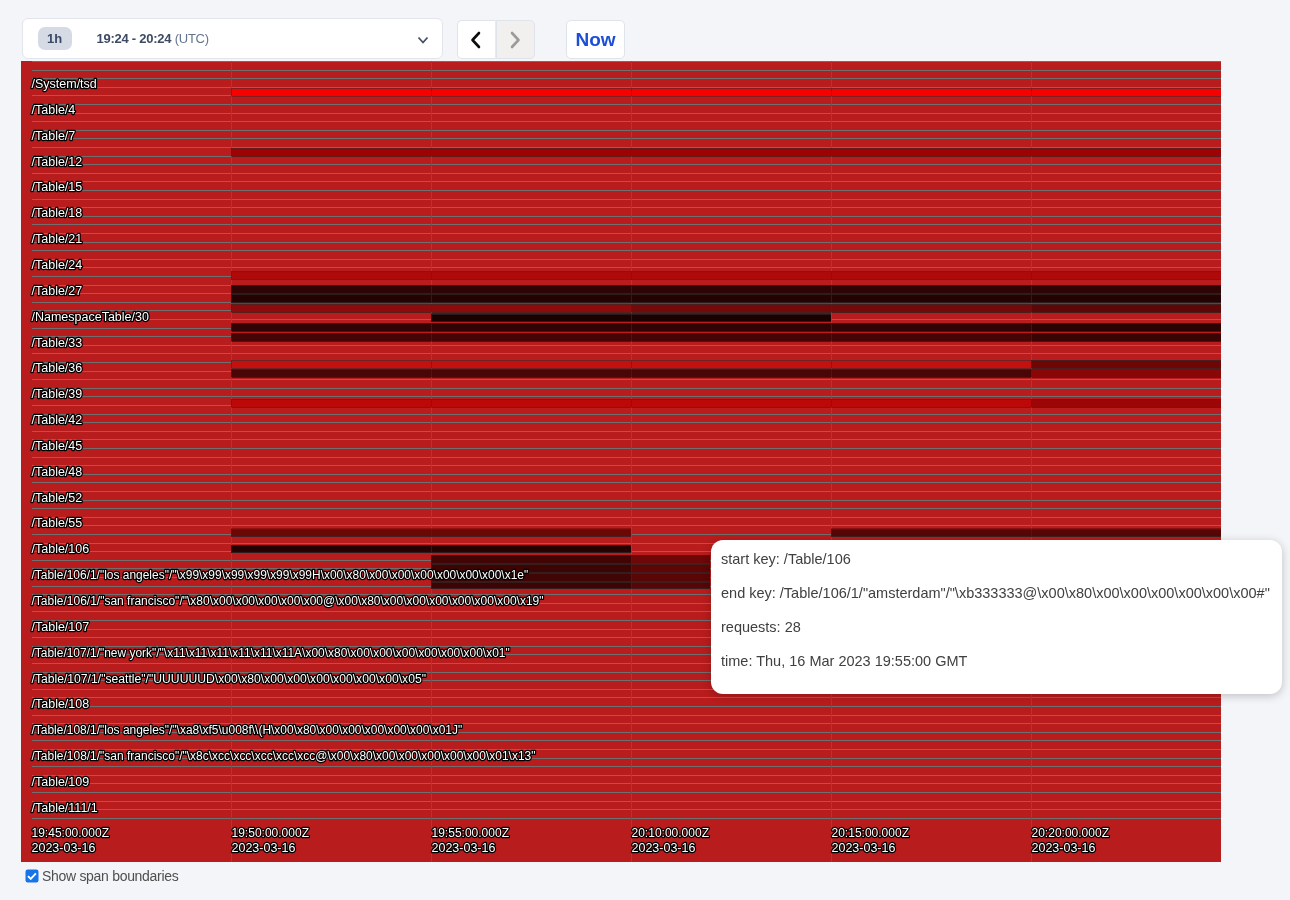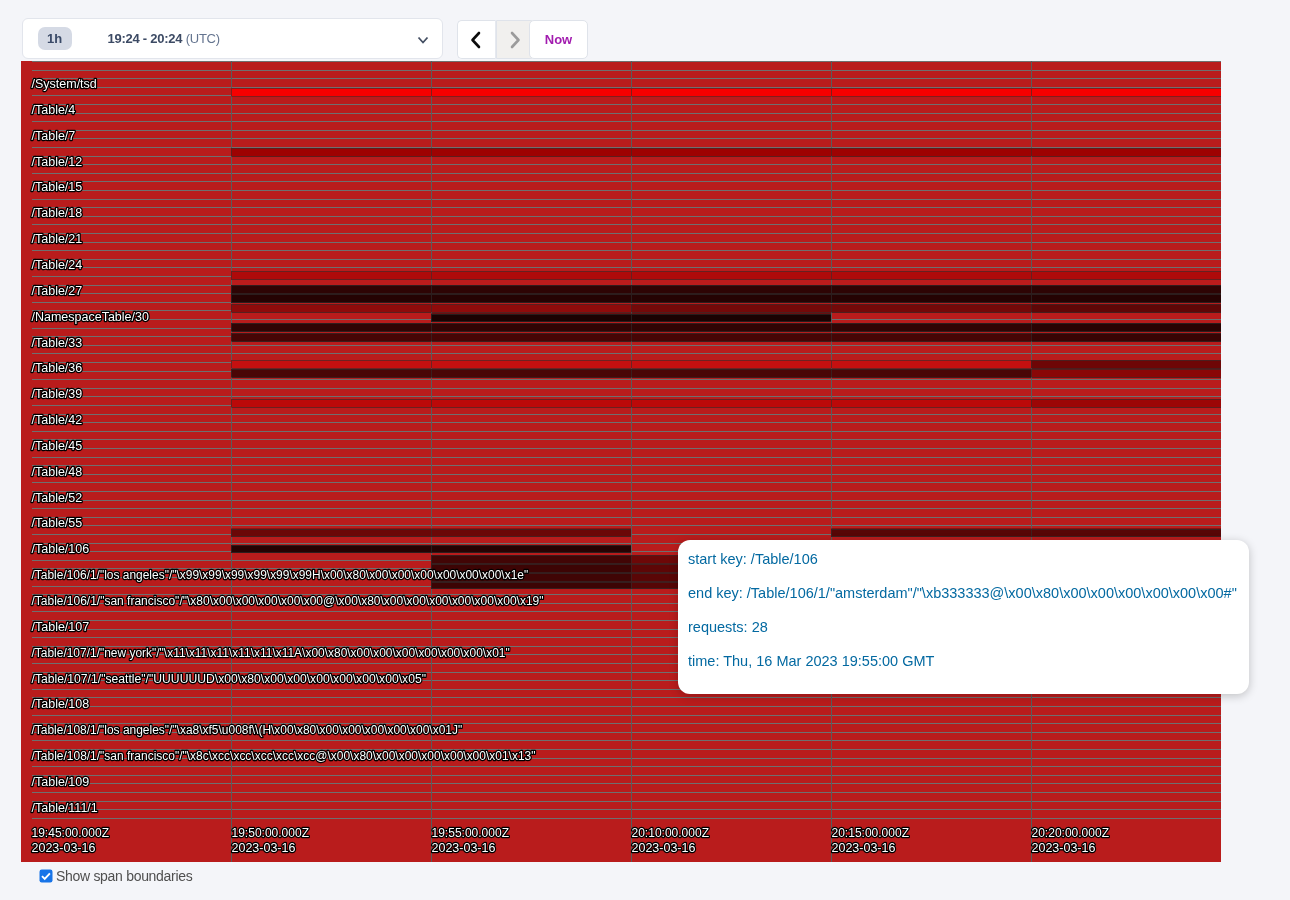--- a/index.html
+++ b/index.html
@@ -1,28 +1,28 @@
 <!DOCTYPE html>
 <html><head><meta charset="utf-8"><style>
 * { margin:0; padding:0; box-sizing:border-box; }
 html,body { width:1290px; height:900px; background:#f4f5f9; font-family:"Liberation Sans",sans-serif; overflow:hidden; }
 .abs { position:absolute; }
-#selbox { left:21.5px; top:18px; width:421.5px; height:41px; background:#fff; border:1px solid #e2e5ec; border-radius:6px; display:flex; align-items:center;gap:11px; }
+#selbox { left:21.5px; top:18px; width:421.5px; height:41px; background:#fff; border:1px solid #e2e5ec; border-radius:6px; display:flex; align-items:center; }
 #badge { margin-left:15px; width:34px; height:23.5px; background:#d5dae5; border-radius:7px; display:flex; align-items:center; justify-content:center; font-size:13px; font-weight:bold; color:#3a4a68; }
 #trange { margin-left:25px; font-size:13px; font-weight:bold; color:#3c4a64; letter-spacing:-0.25px; }
 #trange span { font-weight:normal; color:#64748f; }
 #selchev { position:absolute; right:12px; top:14px; }
 .btn { position:absolute; top:20px; height:39px; background:#fff; border:1px solid #dfe3ea; display:flex; align-items:center; justify-content:center; }
 #bprev { left:456.5px; width:39px; border-radius:5px 0 0 5px; border-right:0.5px solid #e6e9ef; }
 #bnext { left:495.5px; width:39px; border-radius:0 5px 5px 0; background:#f1f0ee; }
-#bnow { left:529px; width:59px; border-radius:5px; font-size:13px; font-weight:bold; color:#a21caf; }
+#bnow { left:566px; width:59px; border-radius:5px; font-size:19px; font-weight:bold; color:#1d4ed8; }
 #canvas { left:21px; top:60.5px; width:1200px; height:801px; background:#b91c1c; }
 .cl { font-family:"Liberation Sans",sans-serif; font-size:12.5px; fill:#fff; stroke:#000; stroke-width:2.6px; paint-order:stroke; stroke-linejoin:round; }
-#tooltip { left:678px; top:539.5px; width:570.5px; height:154px; background:#fff; border-radius:12px; box-shadow:0 2px 10px rgba(0,0,0,0.22); padding:2px 18px 0 10px; font-size:14.5px; color:#0369a1; line-height:34px; white-space:nowrap; overflow:hidden; }
-#cbrow { left:39px; top:867.5px; display:flex; align-items:center; }
+#tooltip { left:711px; top:539.5px; width:570.5px; height:154px; background:#fff; border-radius:12px; box-shadow:0 2px 10px rgba(0,0,0,0.22); padding:2px 18px 0 10px; font-size:14.5px; color:#404040; line-height:34px; white-space:nowrap; overflow:hidden; }
+#cbrow { left:25px; top:867.5px; display:flex; align-items:center; }
 #cbrow svg { display:block; }
 #cblab { margin-left:3px; font-size:14px; letter-spacing:-0.3px; color:#4f4f4f; }
 </style></head>
 <body>
 <div class="abs" id="selbox">
   <div id="badge">1h</div>
   <div id="trange">19:24 - 20:24 <span>(UTC)</span></div>
   <svg id="selchev" width="14" height="14" viewBox="0 0 14 14">
       <path d="M2.5 4.5 L7 9.5 L11.5 4.5" fill="none" stroke="#444f63" stroke-width="1.8"></path>
     </svg>

